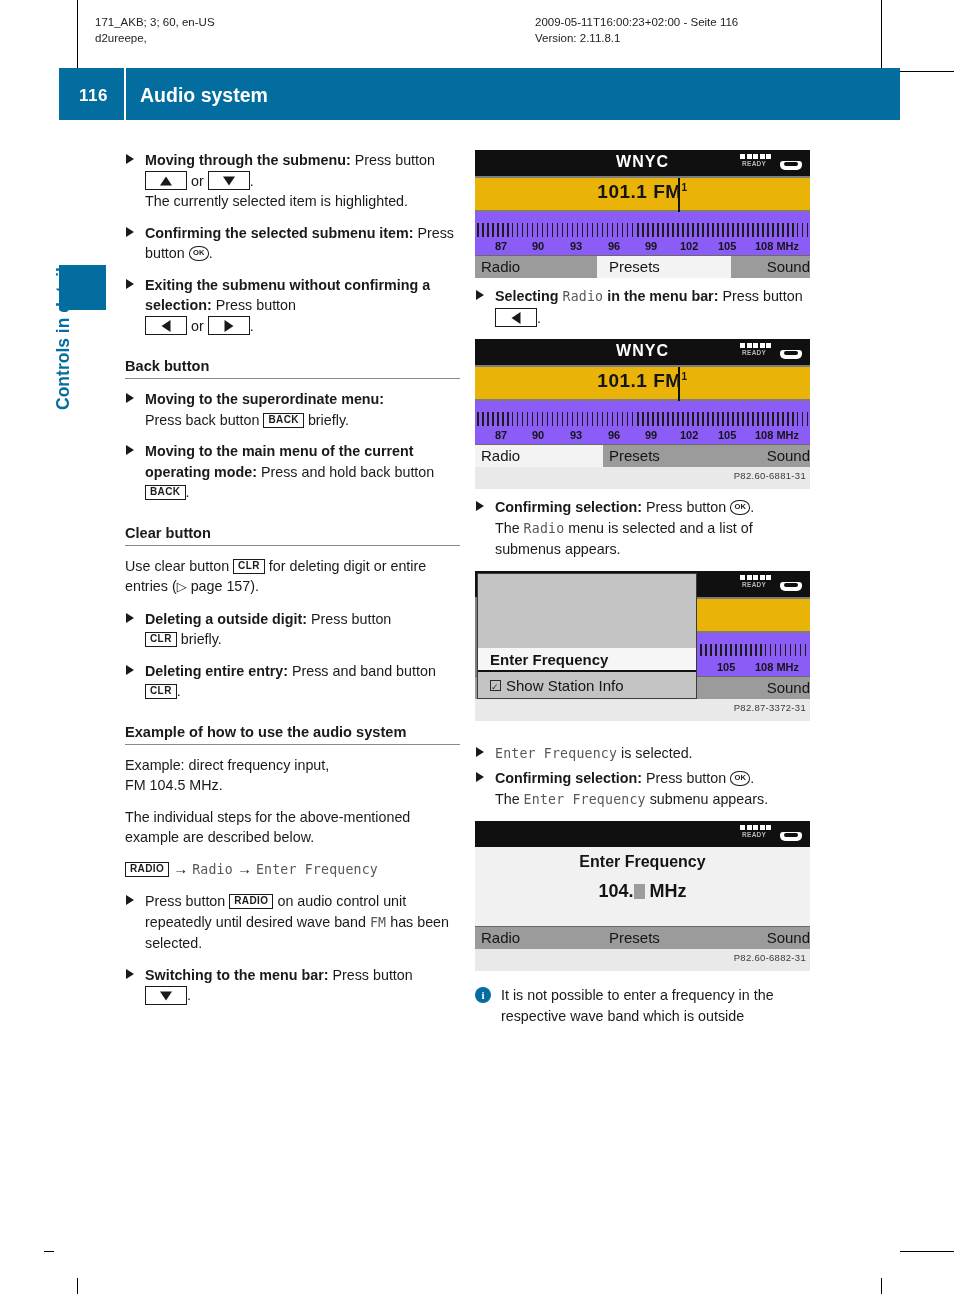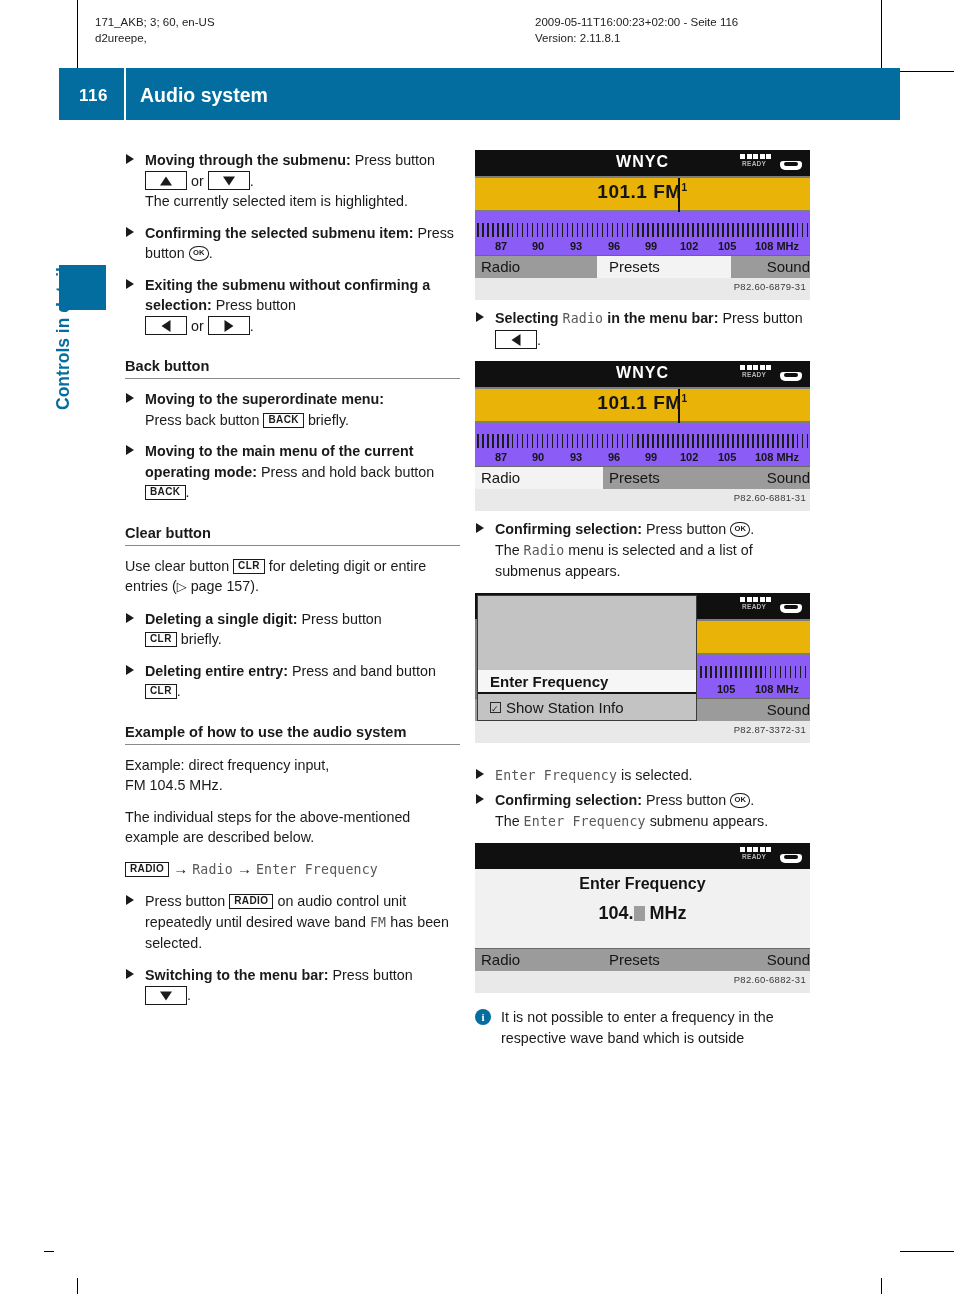--- a/index.html
+++ b/index.html
@@ -190,21 +190,21 @@
 
     <div class="sec-head">Clear button</div>
     <div class="sec-rule"></div>
 
     <div class="para">
       <span>Use clear button </span><span class="key key-txt">CLR</span><span> for deleting digit or entire entries (</span><span class="ptr">▷</span><span> page 157).</span>
     </div>
 
     <div class="bullet">
       <span class="tri"></span>
-      <b>Deleting a single digit:</b><span> Press button </span><br><span class="key key-txt">CLR</span><span> briefly.</span>
+      <b>Deleting a outside digit:</b><span> Press button </span><br><span class="key key-txt">CLR</span><span> briefly.</span>
     </div>
 
     <div class="bullet">
       <span class="tri"></span>
       <b>Deleting entire entry:</b><span> Press and band button </span><span class="key key-txt">CLR</span><span>.</span>
     </div>
 
     <div class="sec-head">Example of how to use the audio system</div>
     <div class="sec-rule"></div>
 
@@ -268,23 +268,20 @@
             <span style="left:243px">105</span>
             <span style="left:280px">108 MHz</span>
           </div>
         </div>
         <div class="menubar">
           <div class="mi mi-radio">Radio</div>
           <div class="mi mi-presets sel">Presets</div>
           <div class="mi mi-sound">Sound</div>
         </div>
       </div>
-      <div class="caption">
-          <span>P82.60-6879-31</span>
-        </div>
     </div>
 
     <div class="bullet" style="margin-top:8px;">
       <span class="tri"></span>
       <b>Selecting </b><span class="mono">Radio</span><b> in the menu bar:</b><span> Press button </span><br><span class="key key-arrow left"><i></i></span><span>.</span>
     </div>
 
     <div class="shot">
       <div class="screen">
         <div class="scr-top"></div>

